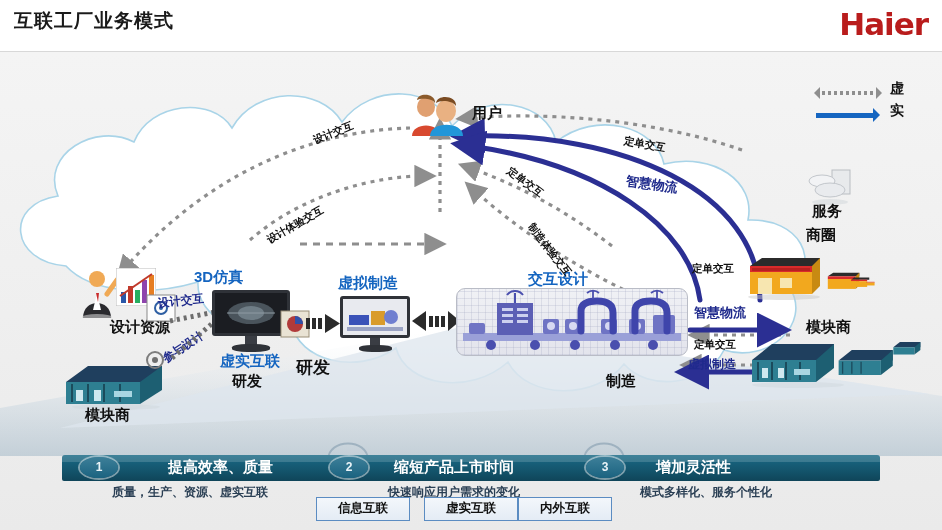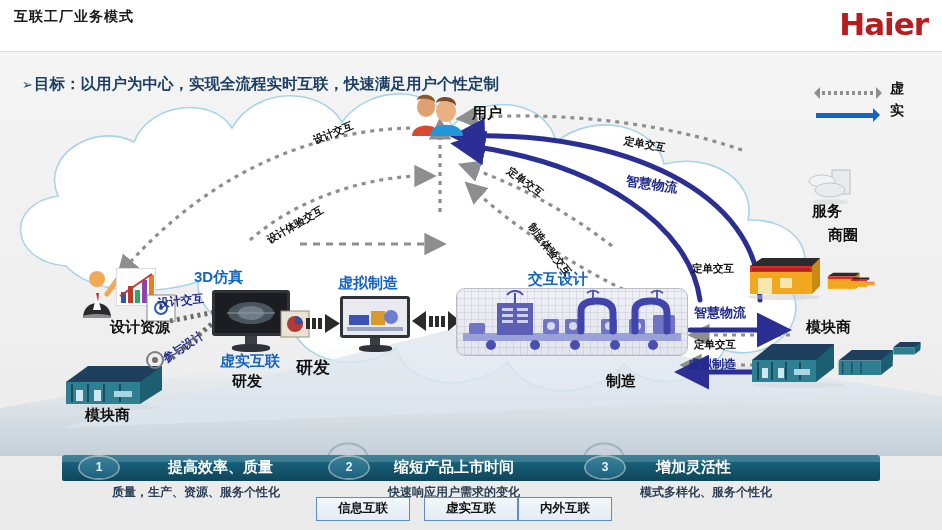--- a/index.html
+++ b/index.html
@@ -6,21 +6,21 @@
   html,body{margin:0;padding:0;}
   body{
     width:942px;height:530px;overflow:hidden;
     font-family:"Liberation Sans","DejaVu Sans",sans-serif;
     background:#ffffff;position:relative;
   }
   #stage{position:absolute;inset:0;width:942px;height:530px;overflow:hidden;background:#f2f2f2;}
 
   
   .hdr{position:absolute;left:0;top:0;width:942px;height:52px;background:#ffffff;z-index:40;}
-  .hdr-title{position:absolute;left:14px;top:8px;font-size:14px;font-weight:700;color:#1a1a1a;letter-spacing:1px;}
+  .hdr-title{position:absolute;left:14px;top:8px;font-size:19px;font-weight:700;color:#1a1a1a;letter-spacing:1px;}
   .hdr-rule{position:absolute;left:0;top:51px;width:942px;height:1px;background:#d8d8d8;}
   .logo{position:absolute;right:14px;top:6px;font-size:31px;font-weight:700;color:#b91c1c;letter-spacing:-1px;font-family:"DejaVu Sans",sans-serif;}
 
   
   .bodybg{position:absolute;left:0;top:52px;width:942px;height:478px;
     background:linear-gradient(180deg,#f4f4f4 0%,#efefef 55%,#eaeaea 100%);}
 
   
   .goal{position:absolute;left:22px;top:74px;font-size:15.5px;font-weight:700;color:#1c3f63;z-index:30;white-space:nowrap;}
   .goal .arw{color:#1c3f63;font-size:13px;margin-right:1px;}
@@ -95,23 +95,20 @@
 <div id="stage">
 
   <div class="bodybg"></div>
 
   <div class="hdr">
     <div class="hdr-title">互联工厂业务模式</div>
     <div class="logo">Haier</div>
     <div class="hdr-rule"></div>
   </div>
 
-  <div class="goal">
-    <span class="arw">➢</span><span>目标：以用户为中心，实现全流程实时互联，快速满足用户个性定制</span>
-  </div>
 
   <div class="legend">
     <div class="lg-row">
       <span class="lg-dot"></span>
       <span class="lg-txt">虚</span>
     </div>
     <div class="lg-row">
       <span class="lg-solid"></span>
       <span class="lg-txt">实</span>
     </div>
@@ -374,21 +371,21 @@
 
     <div class="art" style="left:806px;top:168px;width:46px;height:38px;">
       <svg viewBox="0 0 46 38" width="46" height="38">
         <rect x="26" y="2" width="18" height="24" fill="#e8eaec" stroke="#b9bdc2"></rect>
         <ellipse cx="16" cy="13" rx="13" ry="6" fill="#f2f3f5" stroke="#c2c6cb"></ellipse>
         <ellipse cx="24" cy="22" rx="15" ry="7" fill="#e9ebee" stroke="#c2c6cb"></ellipse>
         <ellipse cx="24" cy="34" rx="18" ry="3" fill="#d6dade" opacity=".6"></ellipse>
       </svg>
     </div>
     <div class="lbl lbl-blk" style="left:812px;top:202px;">服务</div>
-    <div class="lbl lbl-blk" style="left:828px;top:226px;">商圈</div>
+    <div class="lbl lbl-blk" style="left:806px;top:226px;">商圈</div>
 
     <div class="shop" style="left:746px;top:252px;width:130px;height:48px;">
       <svg viewBox="0 0 130 48" width="130" height="48">
         <path d="M4 14 L16 6 L74 6 L74 14 Z" fill="#2b2b2b"></path>
         <rect x="4" y="14" width="62" height="6" fill="#d92b2b"></rect>
         <rect x="4" y="20" width="62" height="22" fill="#f2a81e"></rect>
         <path d="M66 14 L74 6 L74 34 L66 42 Z" fill="#c88a12"></path>
         <rect x="12" y="26" width="14" height="16" fill="#f7e6b0"></rect>
         <rect x="34" y="26" width="12" height="10" fill="#f7e6b0"></rect>
         <rect x="6" y="16" width="58" height="3" fill="#b82020"></rect>
@@ -451,21 +448,21 @@
     <div class="arclbl arclbl-b" style="left:688px;top:356px;font-size:12px;">虚拟制造</div>
 
   </div>
 
   <div class="botbar">
     <div class="botbar-hl"></div>
   </div>
 
   <div style="position:absolute;left:80px;top:457px;z-index:27;" class="bot-num">1</div>
   <div class="bot-title" style="left:168px;top:458px;z-index:27;">提高效率、质量</div>
-  <div class="bot-sub" style="left:112px;">质量，生产、资源、服务个性化</div>
+  <div class="bot-sub" style="left:112px;">质量，生产、资源、虚实互联</div>
 
   <div style="position:absolute;left:330px;top:457px;z-index:27;" class="bot-num">2</div>
   <div class="bot-title" style="left:394px;top:458px;z-index:27;">缩短产品上市时间</div>
   <div class="bot-sub" style="left:388px;">快速响应用户需求的变化</div>
 
   <div style="position:absolute;left:586px;top:457px;z-index:27;" class="bot-num">3</div>
   <div class="bot-title" style="left:656px;top:458px;z-index:27;">增加灵活性</div>
   <div class="bot-sub" style="left:640px;">模式多样化、服务个性化</div>
 
   <svg class="toplink" style="left:320px;top:432px;width:60px;height:28px;">

